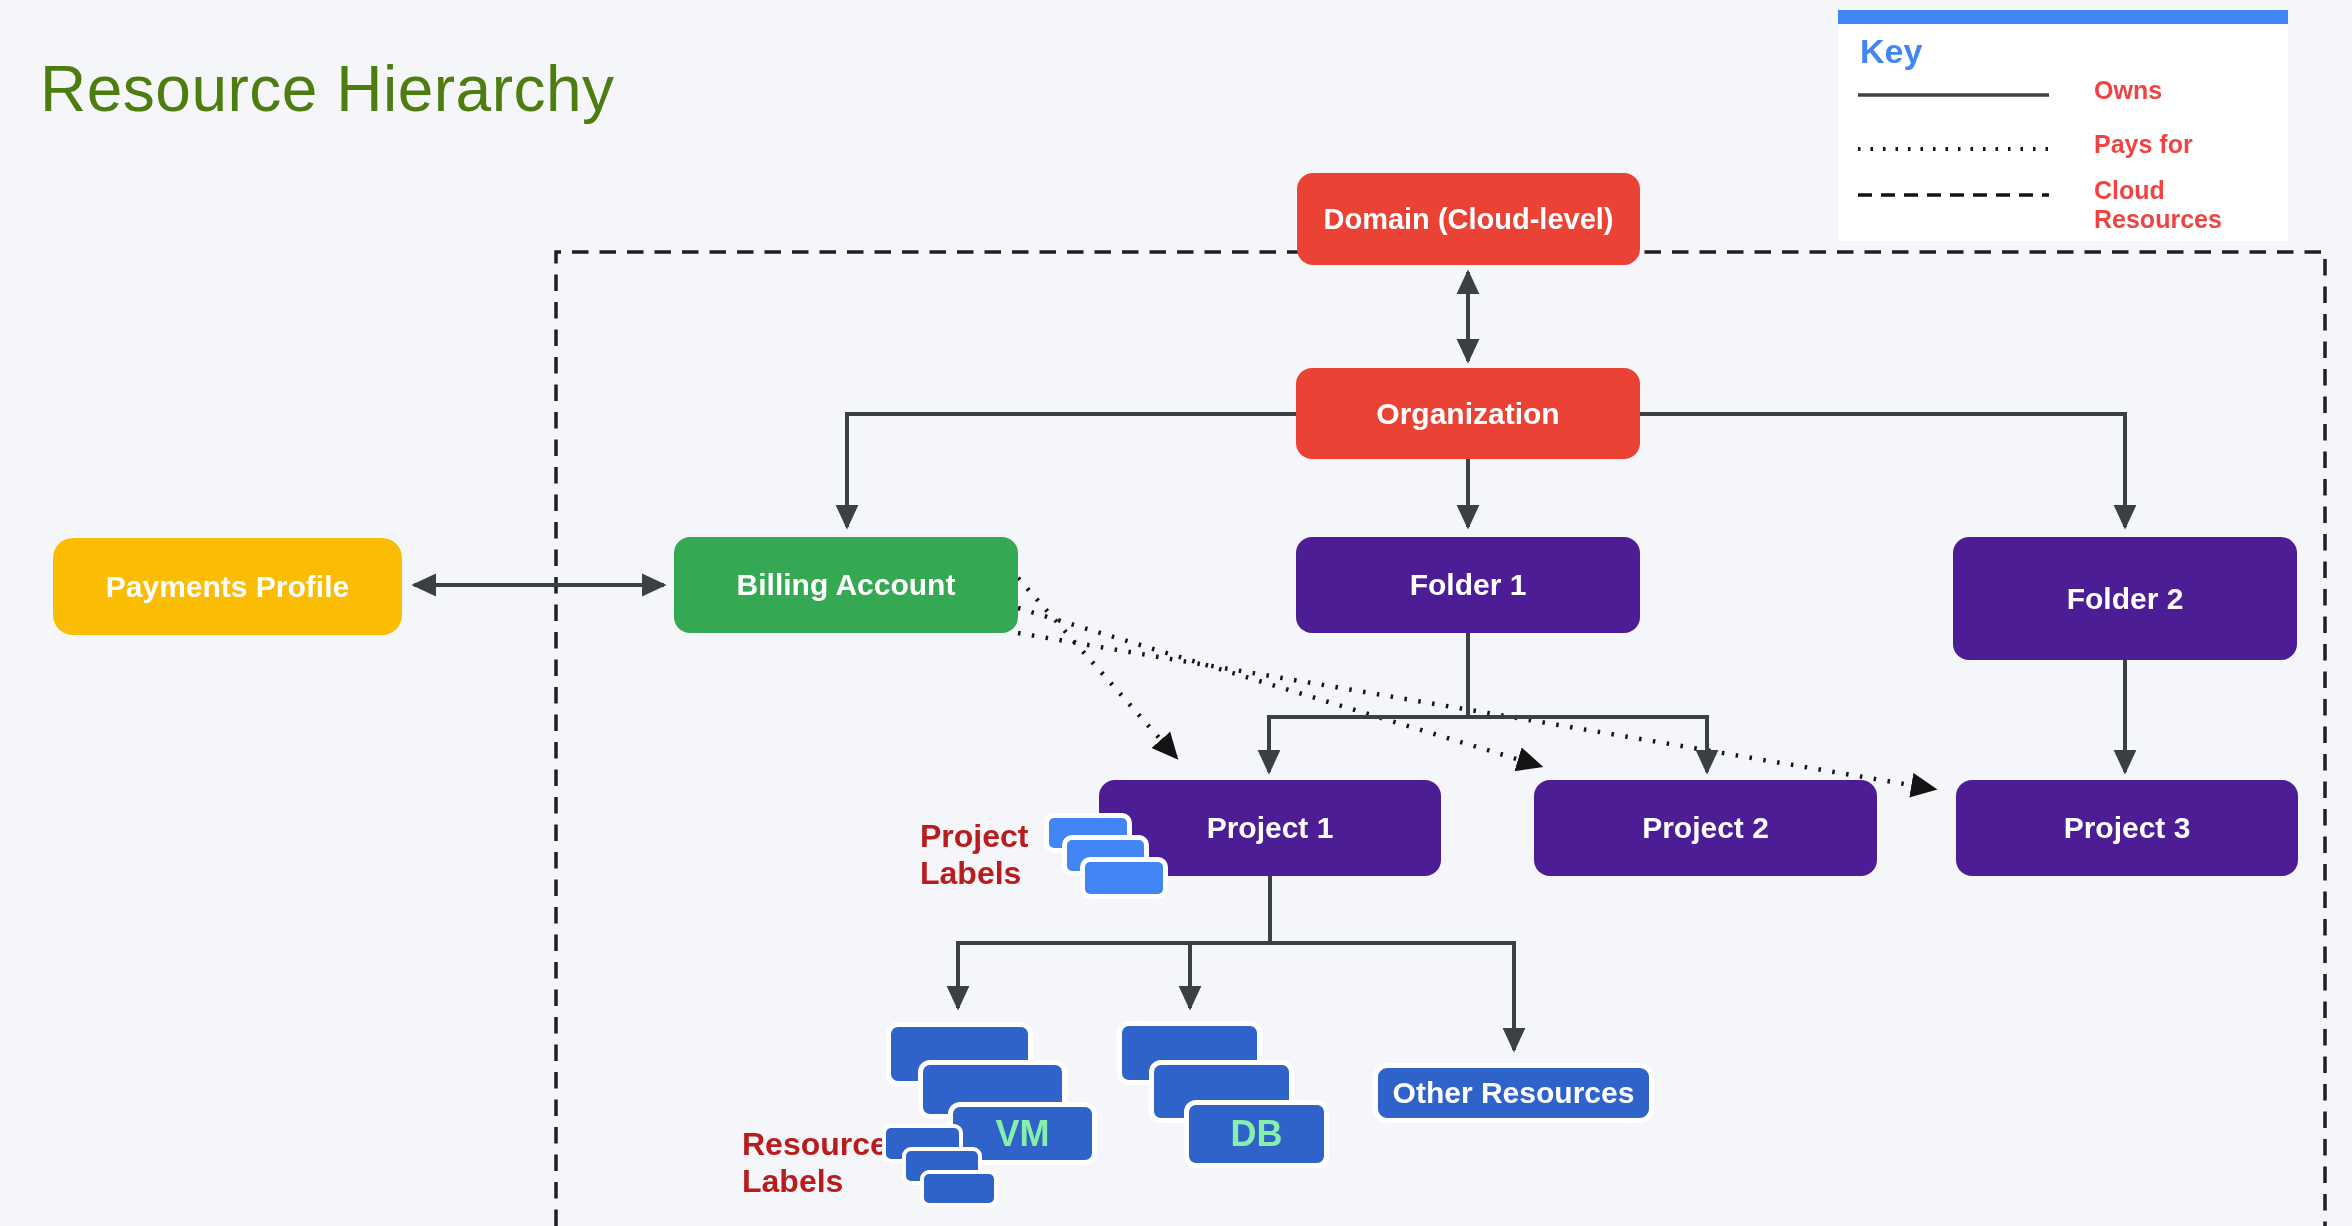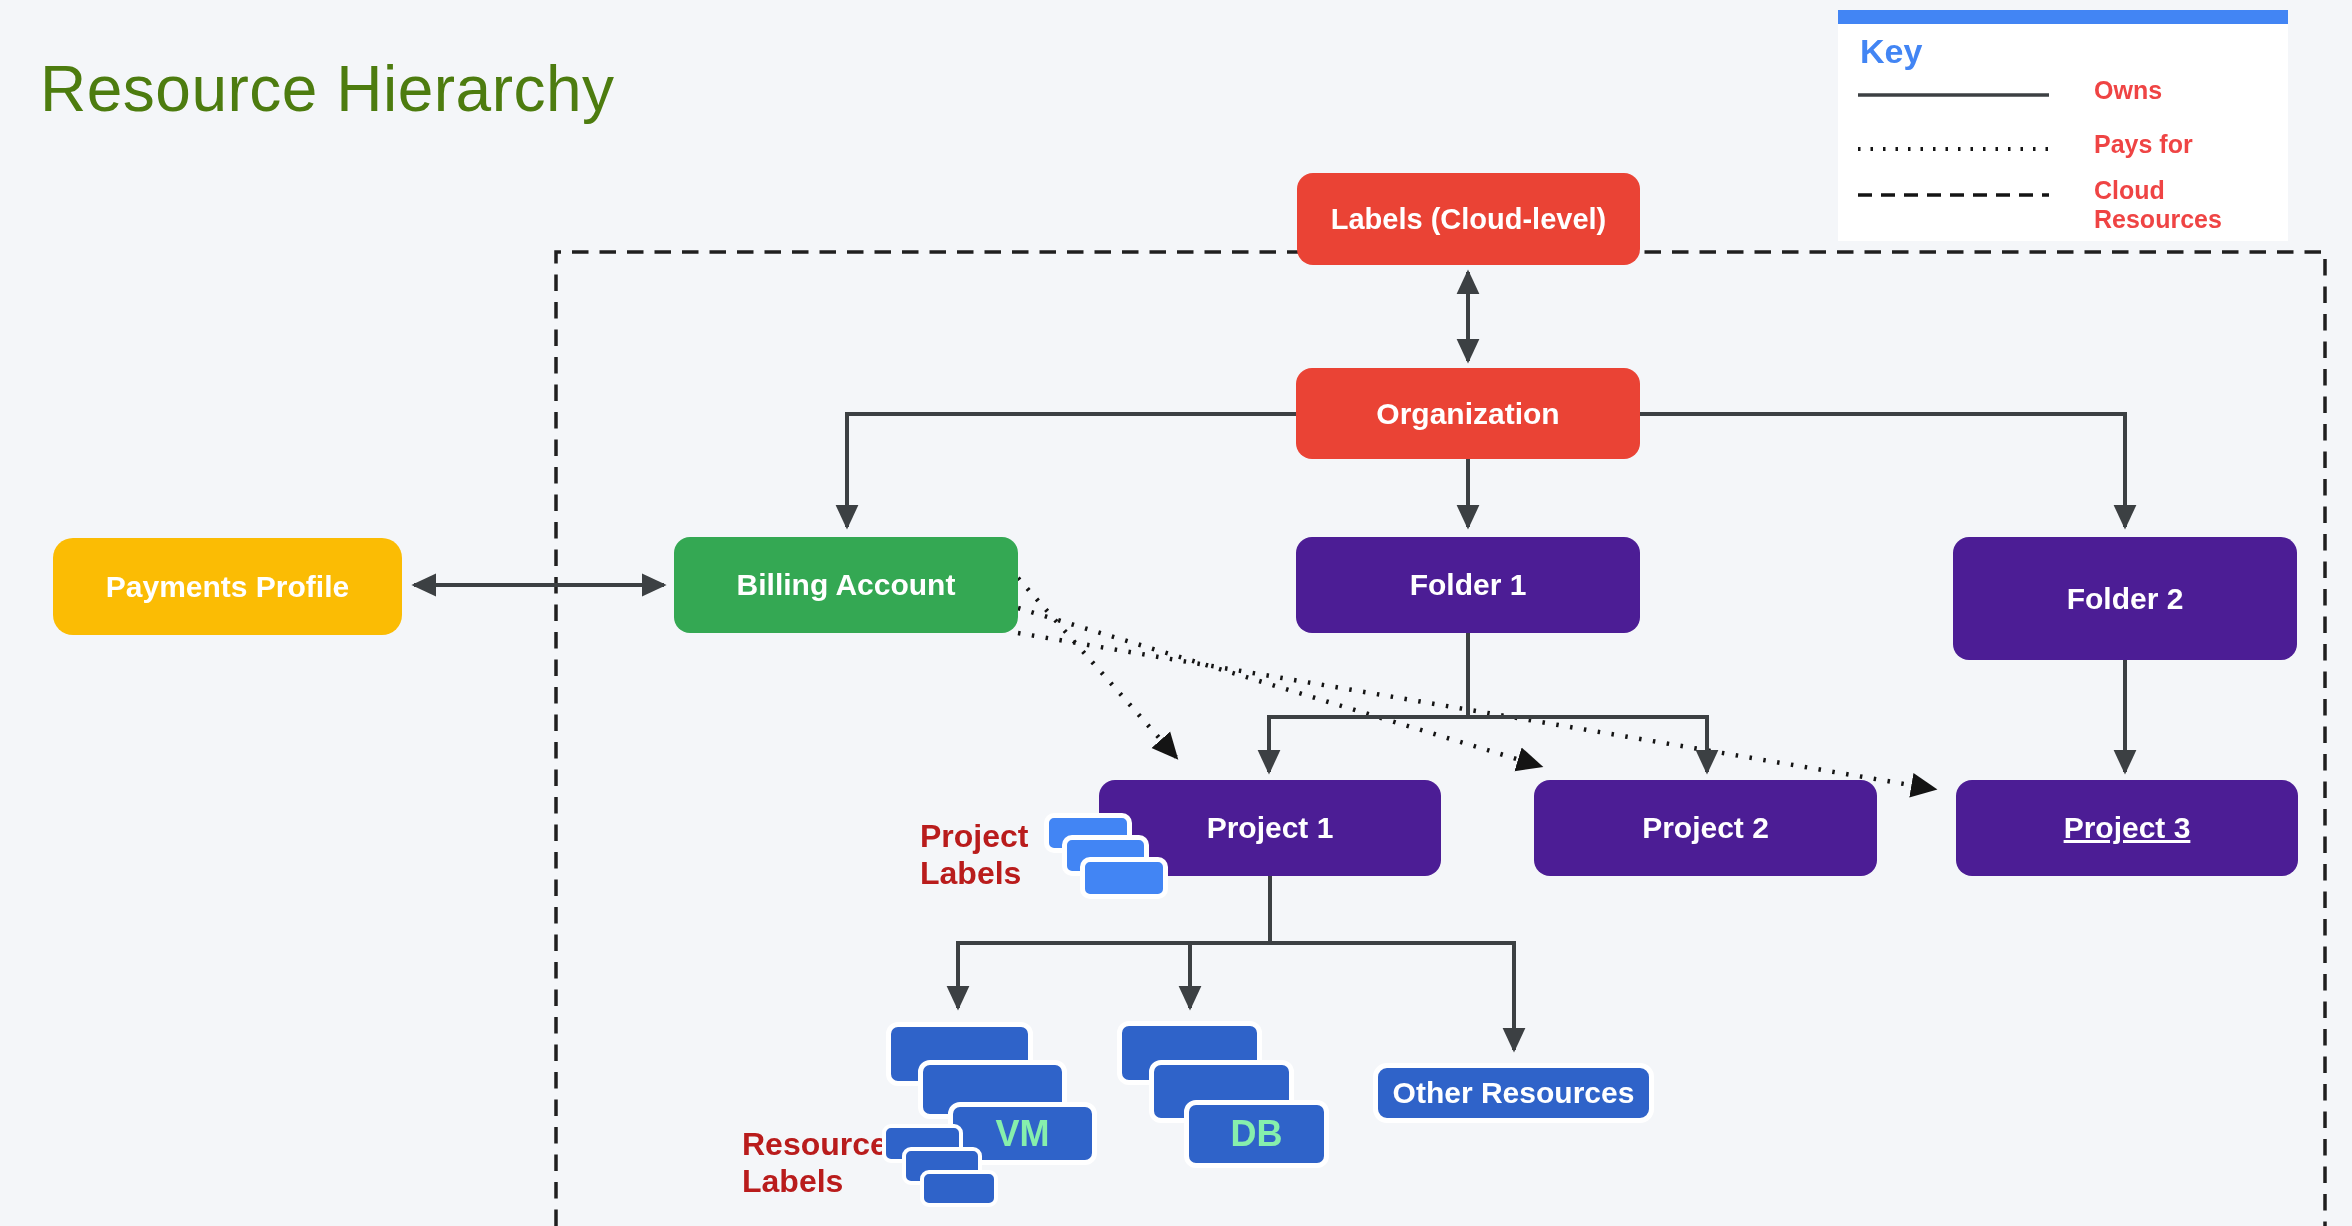--- a/index.html
+++ b/index.html
@@ -127,37 +127,37 @@
       <line x1="2" y1="5" x2="193" y2="5" stroke="#141414" stroke-width="4" stroke-dasharray="2.5 10"></line>
     </svg>
     <div class="key-label" style="top:120px">Pays for</div>
 
     <svg class="key-sample" style="top:180px" viewBox="0 0 195 10">
       <line x1="2" y1="5" x2="193" y2="5" stroke="#141414" stroke-width="3.5" stroke-dasharray="14 9"></line>
     </svg>
     <div class="key-label" style="top:166px; width:150px">Cloud Resources</div>
   </div>
 
-  <div class="node red" style="left:1297px; top:173px; width:343px; height:92px; font-size:29px;">Labels (Cloud-level)</div>
+  <div class="node red" style="left:1297px; top:173px; width:343px; height:92px; font-size:29px;">Domain (Cloud-level)</div>
 
   <div class="node red" style="left:1296px; top:368px; width:344px; height:91px;">Organization</div>
 
   <div class="node yellow" style="left:53px; top:538px; width:349px; height:97px;">Payments Profile</div>
 
   <div class="node green" style="left:674px; top:537px; width:344px; height:96px;">Billing Account</div>
 
   <div class="node blue" style="left:1296px; top:537px; width:344px; height:96px;">Folder 1</div>
 
   <div class="node blue" style="left:1953px; top:537px; width:344px; height:123px;">Folder 2</div>
 
   <div class="node blue" style="left:1099px; top:780px; width:342px; height:96px;">Project 1</div>
 
   <div class="node blue" style="left:1534px; top:780px; width:343px; height:96px;">Project 2</div>
 
-  <div class="node blue" style="left:1956px; top:780px; width:342px; height:96px;text-decoration:underline;">Project 3</div>
+  <div class="node blue" style="left:1956px; top:780px; width:342px; height:96px;">Project 3</div>
 
   <div class="caption" style="left:920px; top:818px;">
     <div>Project</div>
     <div>Labels</div>
   </div>
   <div class="card" style="left:1044px; top:813px; width:78px; height:30px;"></div>
   <div class="card" style="left:1062px; top:835px; width:77px; height:31px;"></div>
   <div class="card" style="left:1080px; top:857px; width:78px; height:32px;"></div>
 
   <div class="card dark big" style="left:886px; top:1022px; width:137px; height:54px;"></div>

